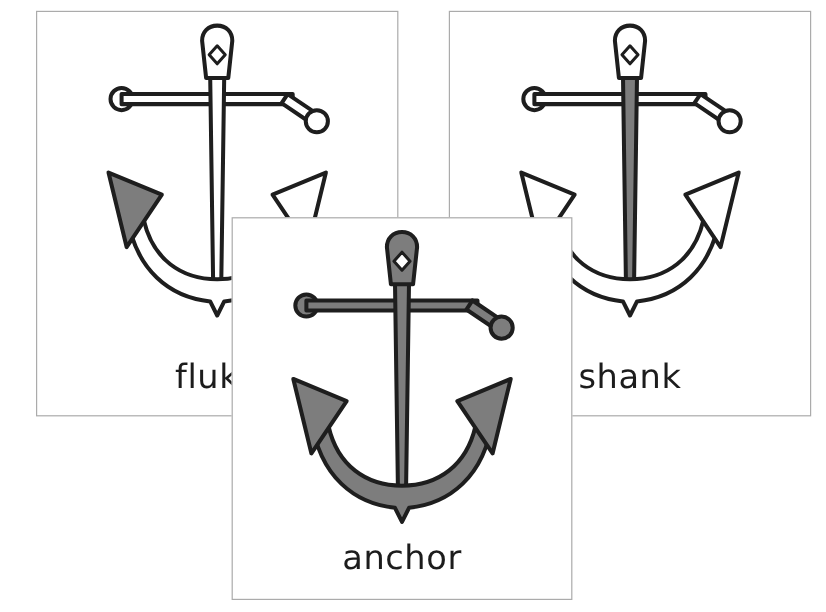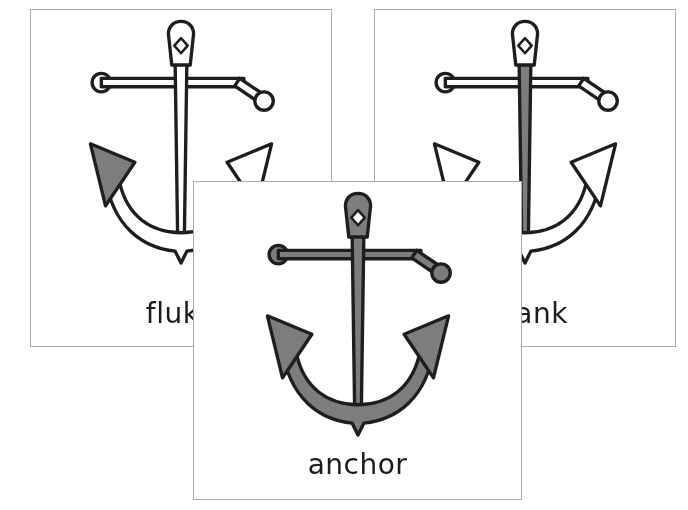--- a/index.html
+++ b/index.html
@@ -13,21 +13,21 @@
   }
   .defs-svg { position: absolute; width: 0; height: 0; overflow: hidden; }
   .card {
     position: absolute;
     background: var(--card-bg, #ffffff);
     border: 1px solid var(--card-border, #ababab);
     box-sizing: border-box;
   }
   .card-left  { left: 30px;  top: 9px;   width: 302px; height: 338px; z-index: 1; }
   .card-right { left: 374px; top: 9px;   width: 302px; height: 338px; z-index: 1; }
-  .card-center{ left: 193px; top: 181px; width: 329px; height: 319px; z-index: 2; }
+  .card-center{ left: 193px; top: 181px; width: 284px; height: 319px; z-index: 2; }
   .card-art {
     position: absolute;
     top: 8px;
     left: 50%;
     transform: translateX(-50%);
     width: 252px;
     height: 260px;
   }
   .card-art svg { width: 100%; height: 100%; display: block; }
   .card-label {

